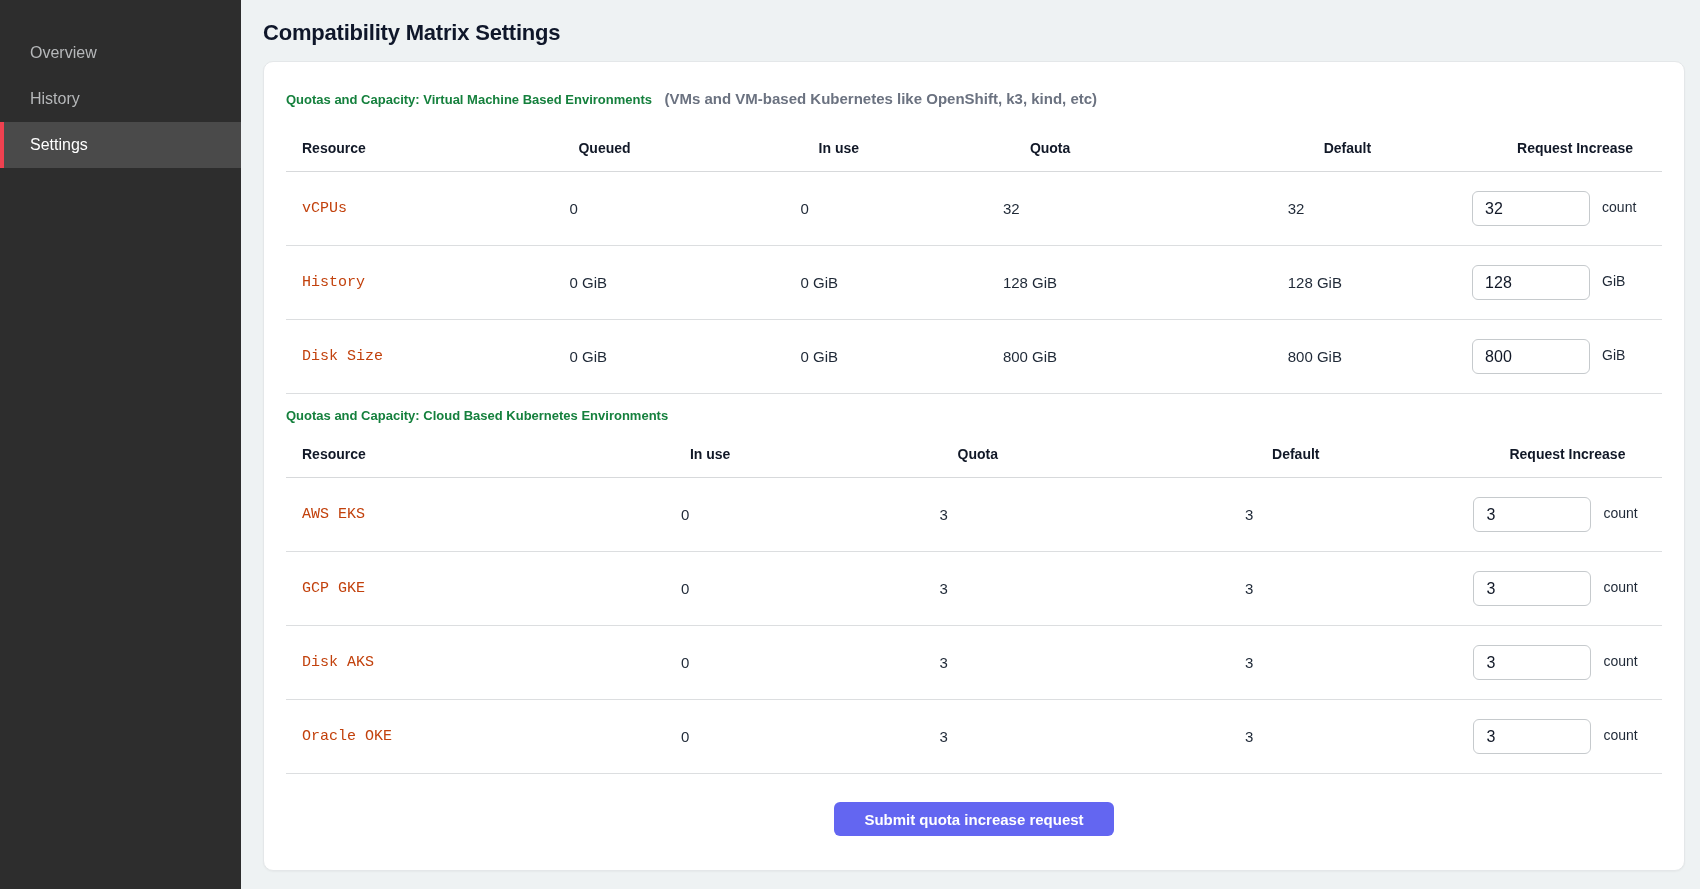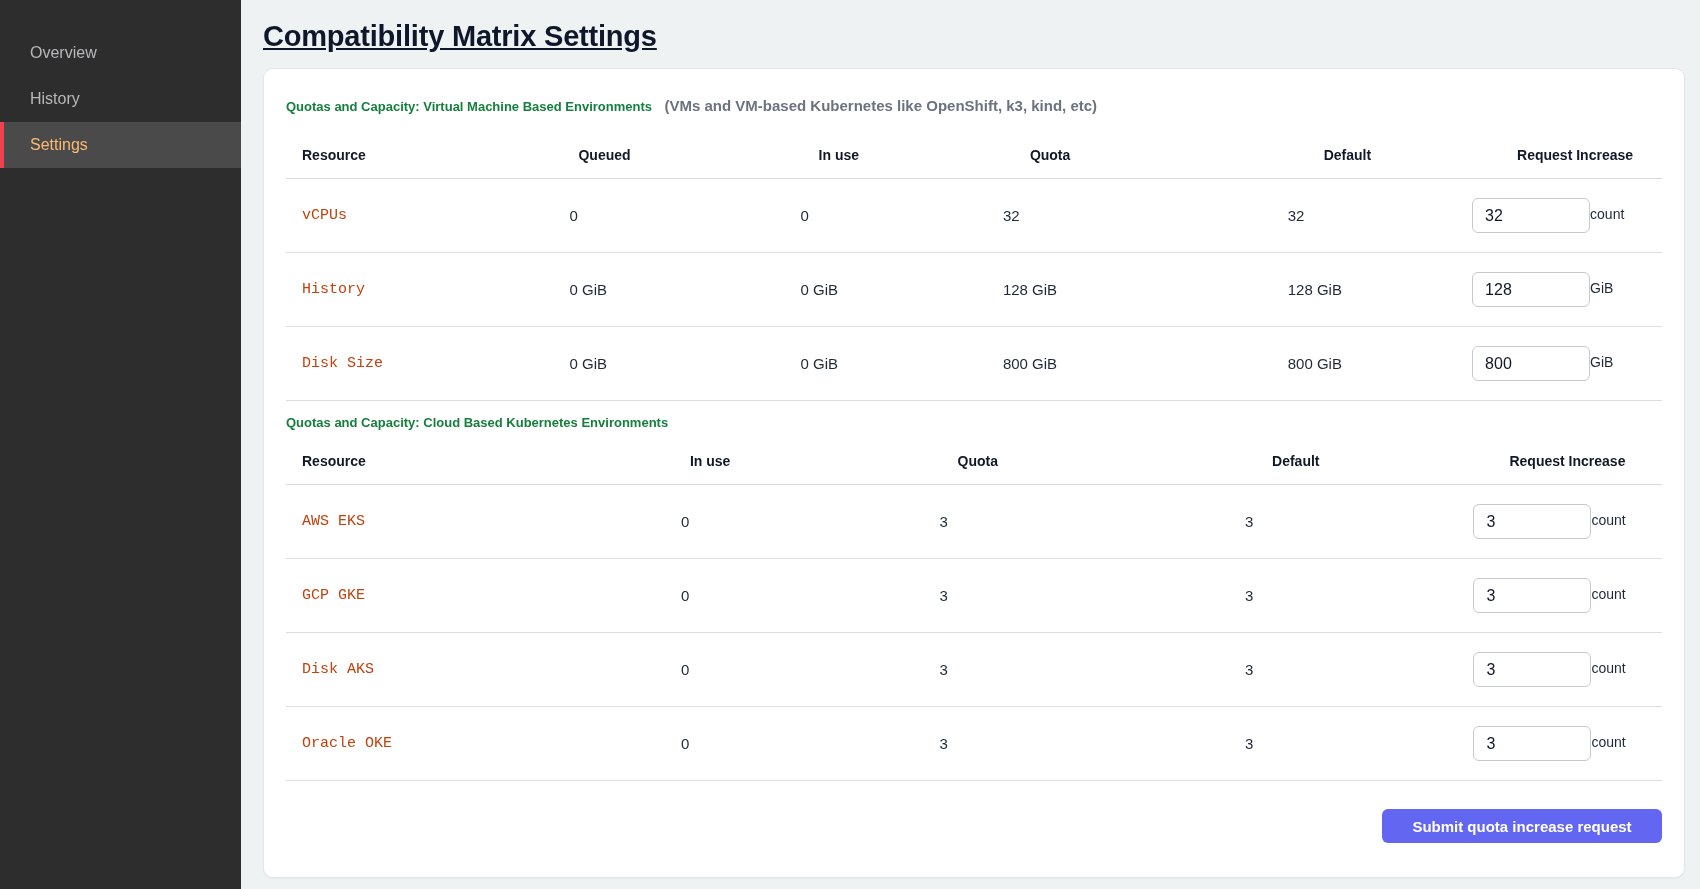--- a/index.html
+++ b/index.html
@@ -28,39 +28,38 @@
   .nav-item{
     height:46px;
     display:flex;align-items:center;
     padding-left:30px;
     font-size:16px;
     color:#b6b8ba;
     cursor:pointer;
   }
   .nav-item.active{
     background:var(--sidebar-active-bg);
-    color:#fdba74;
+    color:#ffffff;
     border-left:4px solid var(--accent-red);
     padding-left:26px;
   }
 
   
   .main{
     flex:1;height:100%;
     background:var(--page-bg);
     padding:0 15px 0 22px;
     overflow:hidden;
   }
   h1.page-title{
     margin:20px 0 15px;
-    font-size:29px;
+    font-size:22px;
     font-weight:700;
     color:#0f172a;
     letter-spacing:-0.2px;
-    text-decoration:underline;
   }
   .card{
     background:#ffffff;
     border:1px solid #e4e7e9;
     border-radius:10px;
     box-shadow:0 1px 2px rgba(0,0,0,.04);
     padding:2px 22px 0;
     height:810px;
   }
   .section-head{margin-top:26px;}
@@ -105,29 +104,30 @@
     width:118px;height:35px;
     border:1px solid #c6cacd;
     border-radius:6px;
     padding:0 12px;
     font-size:16px;
     color:#111827;
     font-family:inherit;
     background:#fff;
   }
   .unit{
+    margin-left:12px;
     font-size:14px;
     color:#1f2937;
     position:relative;
     top:-2px;
   }
 
   .footer{
     margin:28px 0 22px;
-    display:flex;justify-content:flex-end;
+    display:flex;justify-content:center;
   }
   .submit-btn{
     min-width:280px;height:34px;
     background:var(--button-bg);
     color:#ffffff;
     border:none;border-radius:6px;
     font-size:15px;font-weight:700;
     font-family:inherit;
     cursor:pointer;
   }

